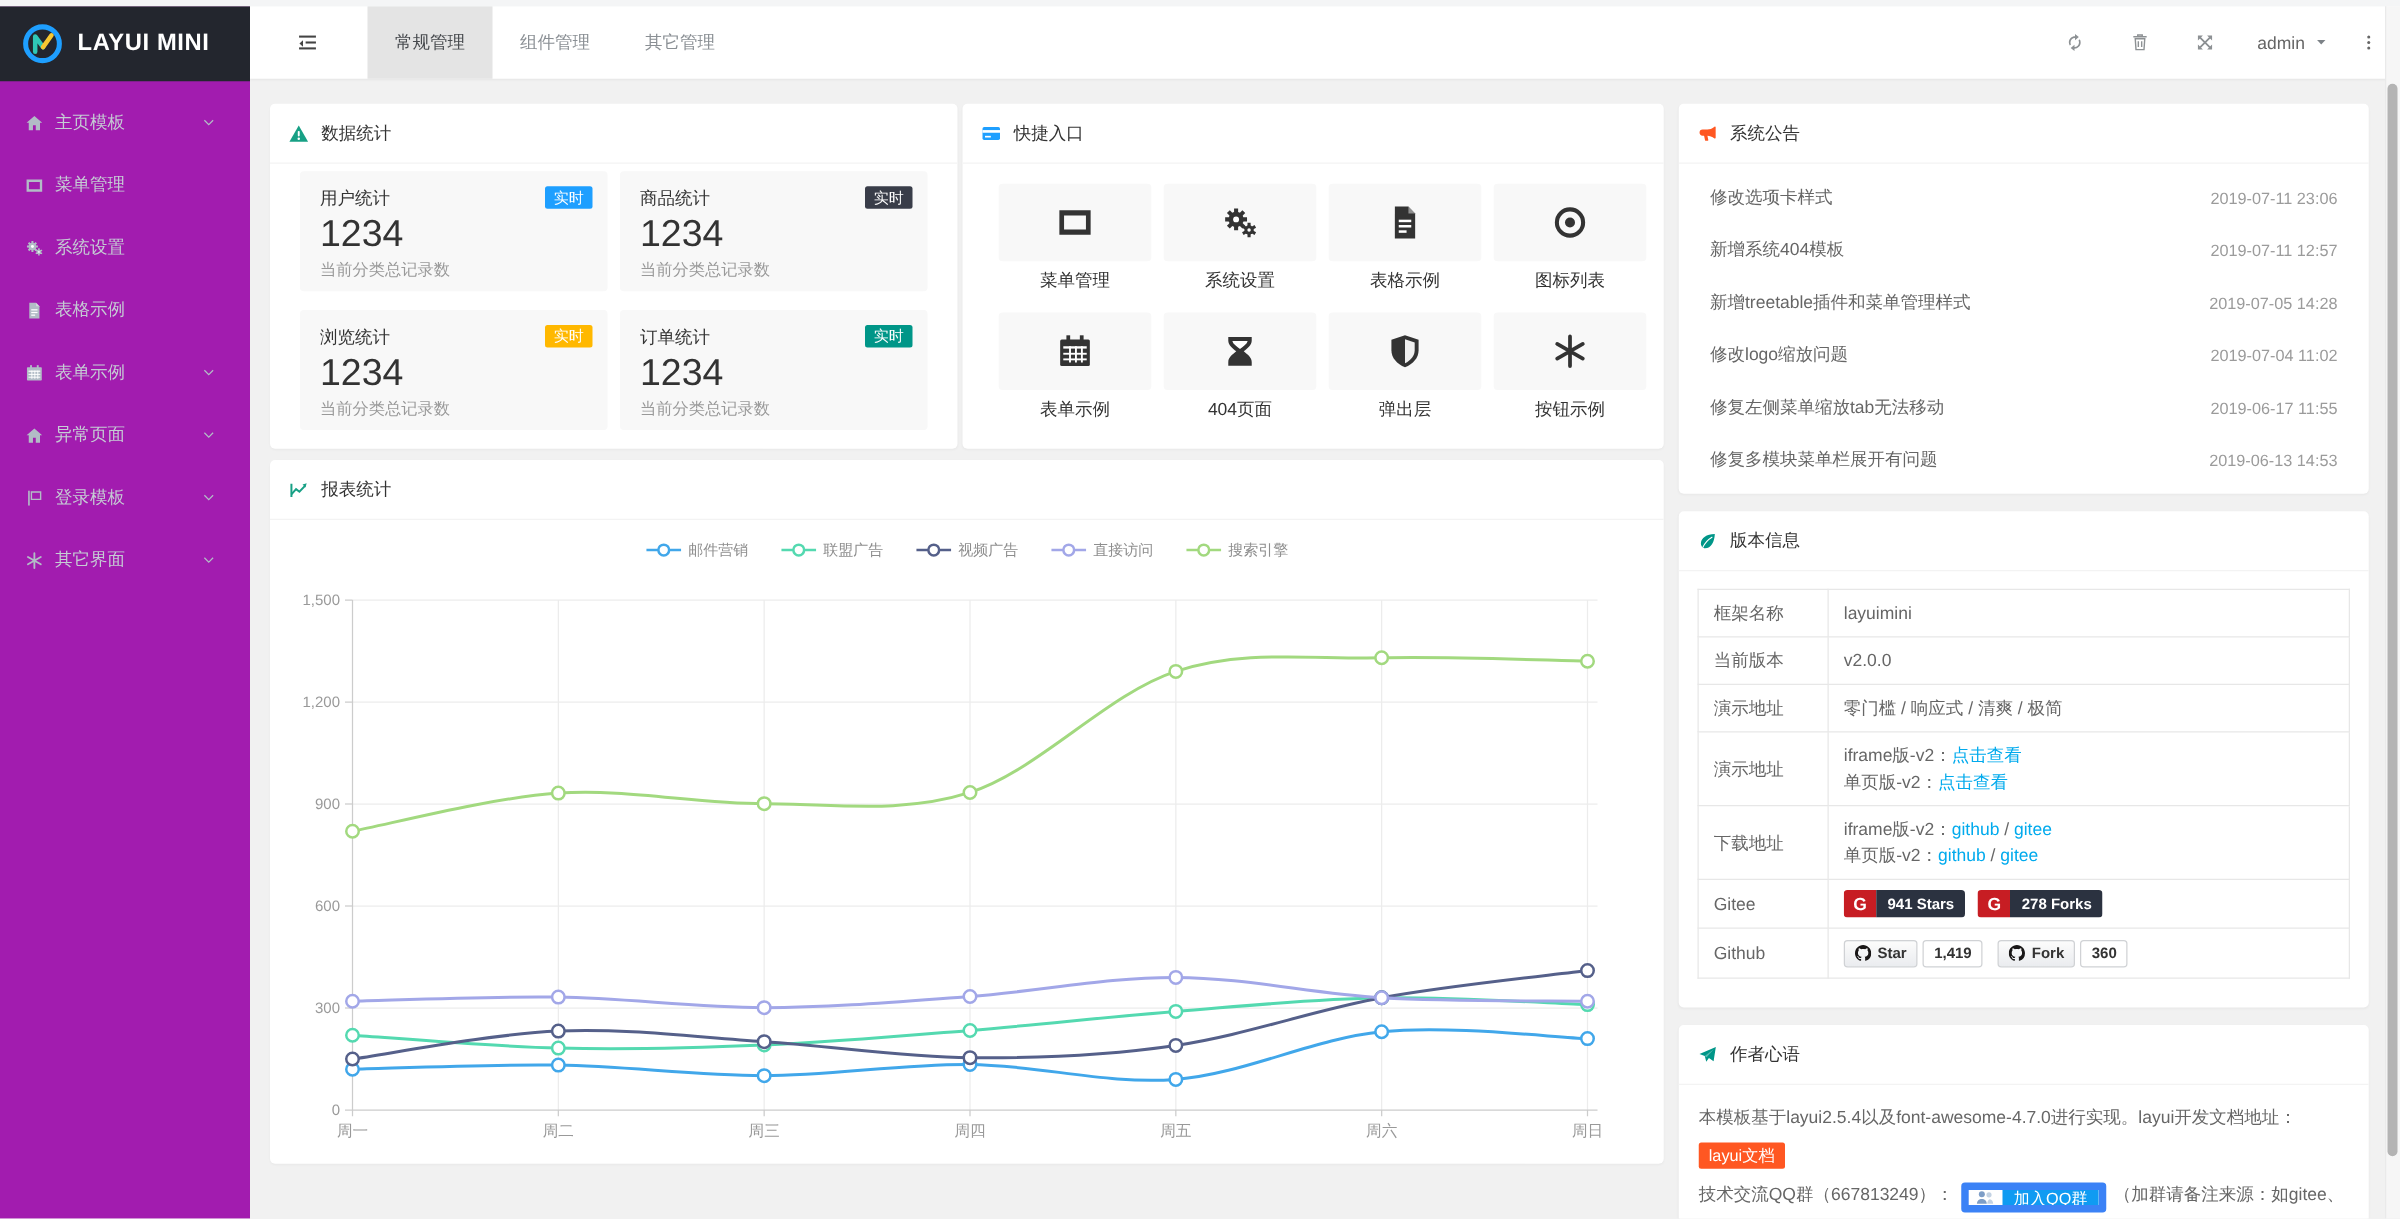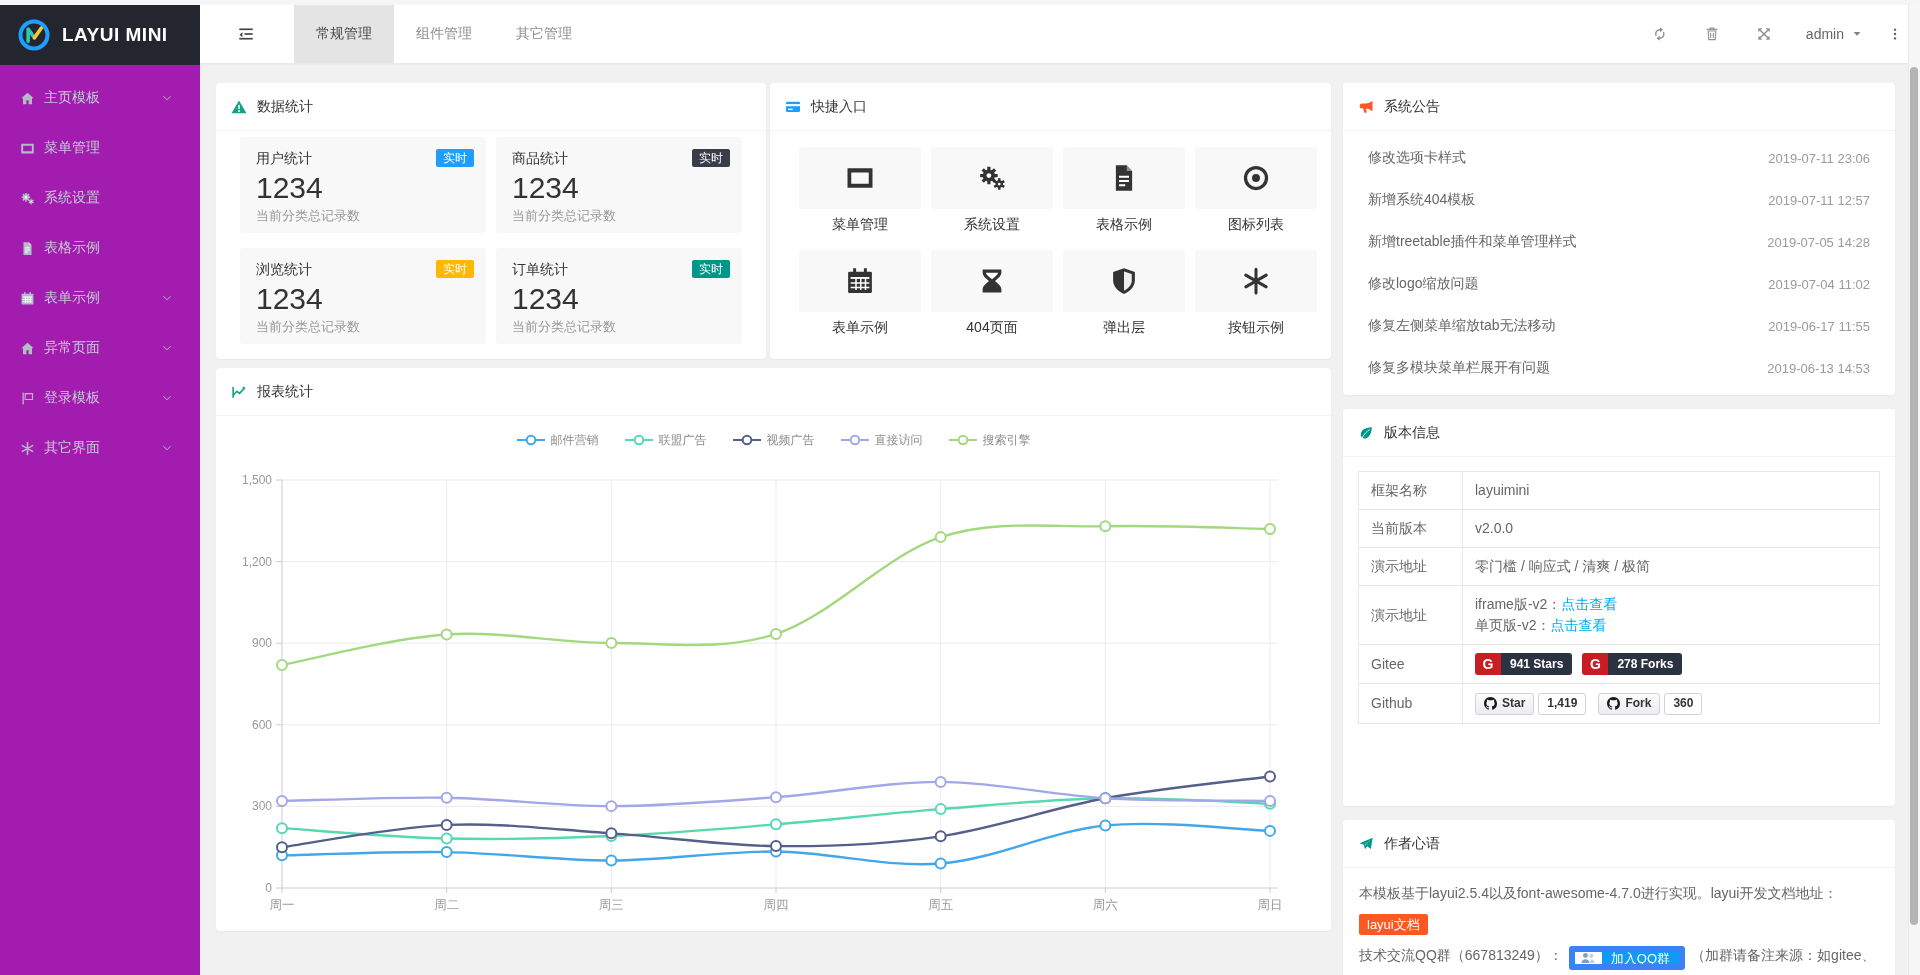--- a/index.html
+++ b/index.html
@@ -662,20 +662,27 @@
                   <td>零门槛 / 响应式 / 清爽 / 极简</td>
                 </tr>
                 <tr>
                   <td class="vlabel">演示地址</td>
                   <td>
                     <div><span>iframe版-v2：</span><a class="vlink">点击查看</a></div>
                     <div><span>单页版-v2：</span><a class="vlink">点击查看</a></div>
                   </td>
                 </tr>
                 <tr>
+                  <td class="vlabel">下载地址</td>
+                  <td>
+                    <div><span>iframe版-v2：</span><a class="vlink">github</a><span class="sep"> / </span><a class="vlink">gitee</a></div>
+                    <div><span>单页版-v2：</span><a class="vlink">github</a><span class="sep"> / </span><a class="vlink">gitee</a></div>
+                  </td>
+                </tr>
+                <tr>
                   <td class="vlabel">Gitee</td>
                   <td><span class="gitee-badge">
                       <span class="gitee-g">G</span>
                       <span class="gitee-txt">941 Stars</span>
                     </span><span class="gitee-badge">
                       <span class="gitee-g">G</span>
                       <span class="gitee-txt">278 Forks</span>
                     </span></td>
                 </tr>
                 <tr>

